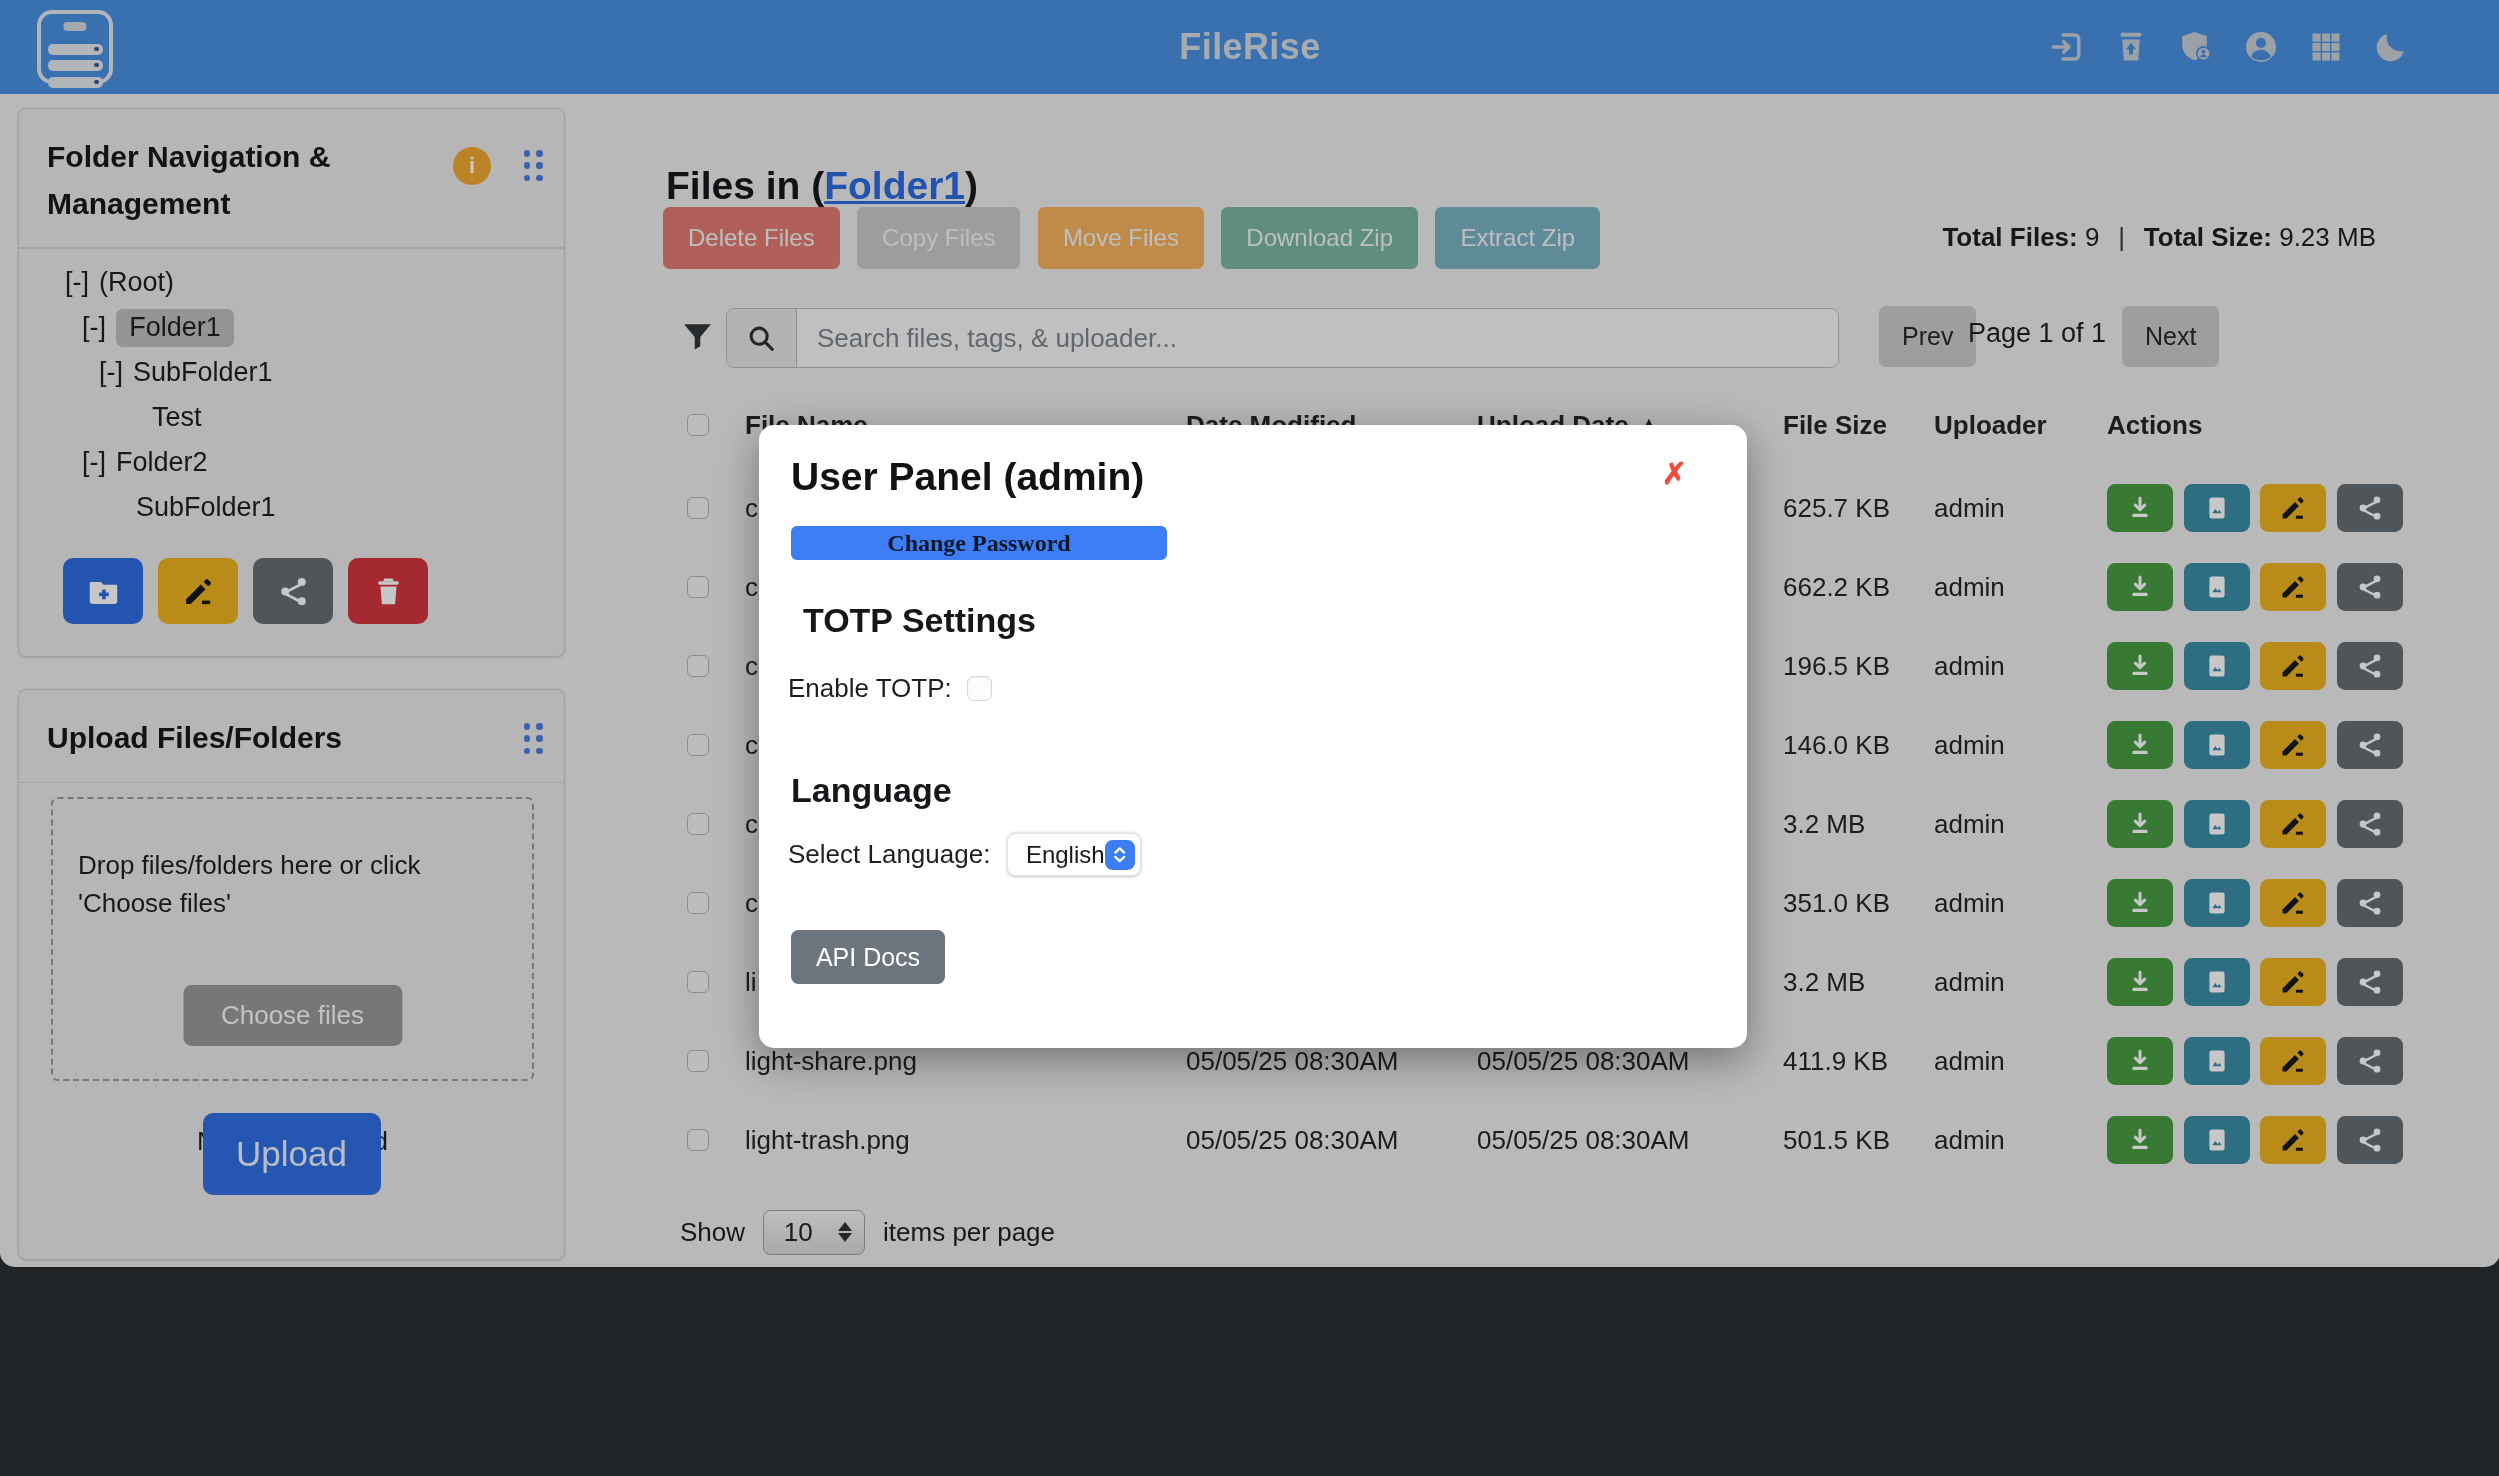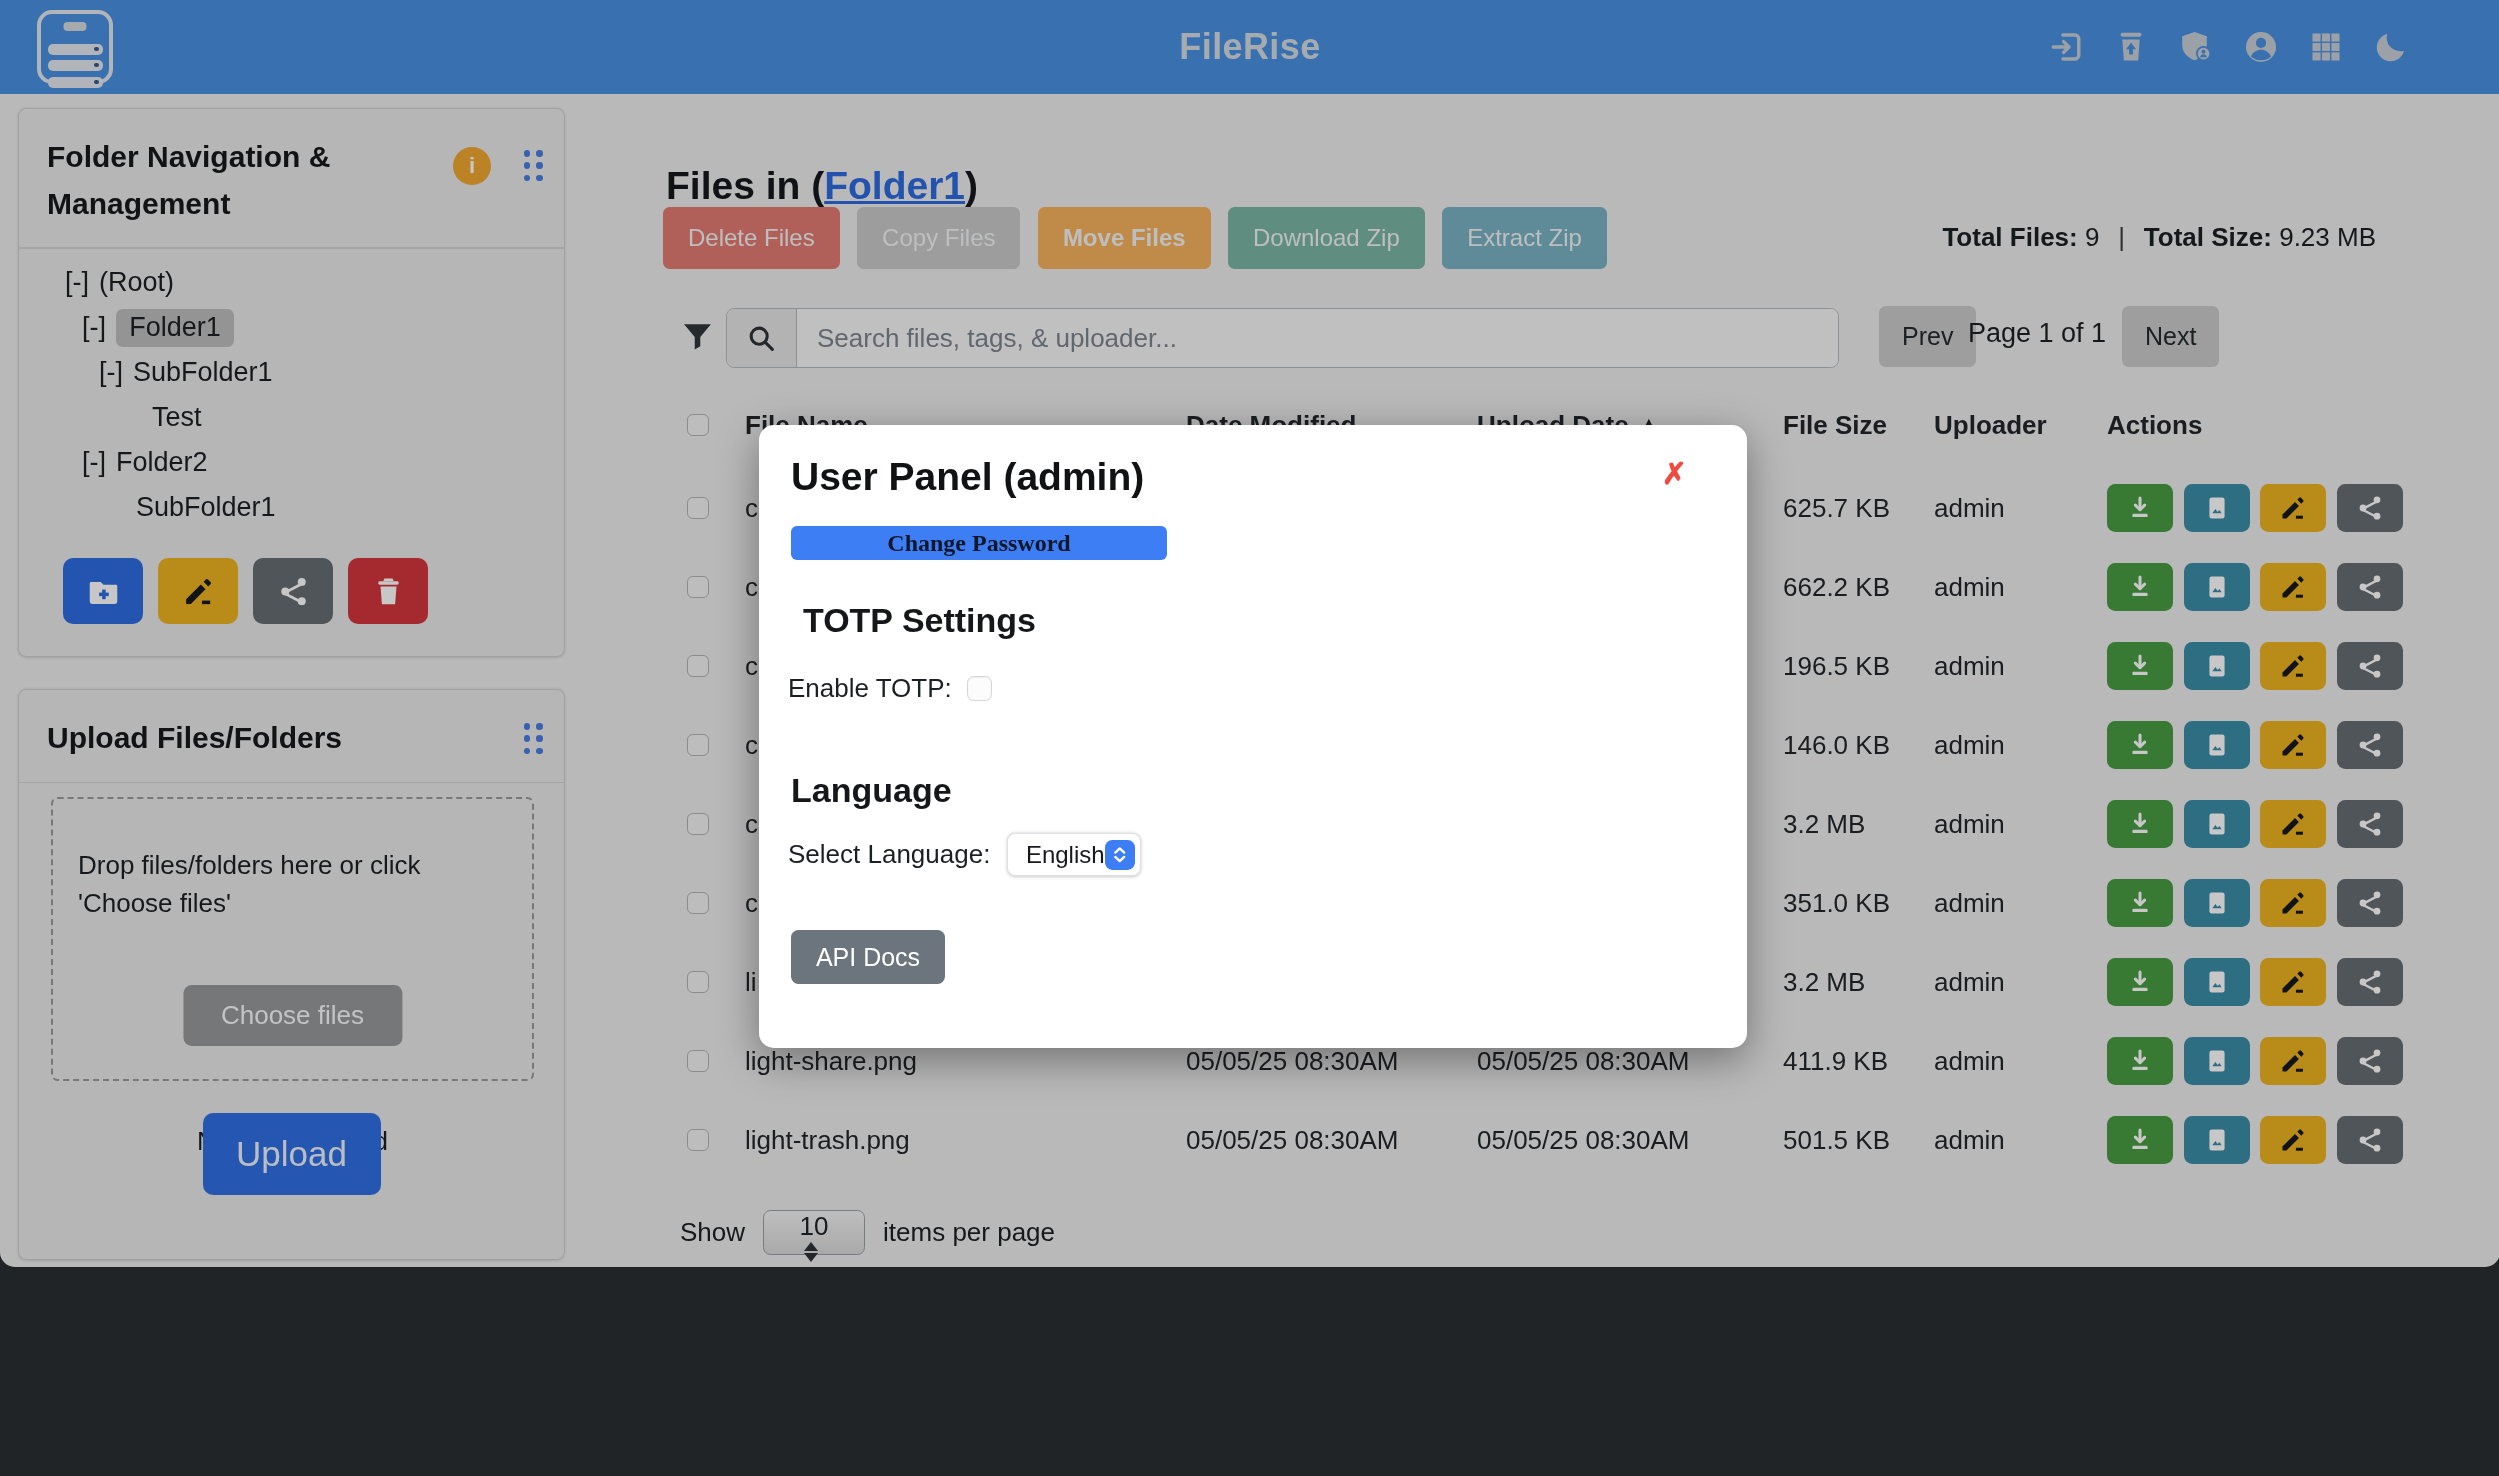--- a/index.html
+++ b/index.html
@@ -87,21 +87,21 @@
   .cbx{width:22px;height:22px;border:1.7px solid #b2b2b2;border-radius:5.8px;background:#f2f2f2;
     box-sizing:border-box;cursor:pointer;}
   .actions{display:flex;gap:10.7px;}
   .abtn{width:66px;height:48px;border:none;border-radius:8.3px;display:flex;align-items:center;
     justify-content:center;cursor:pointer;}
   .abtn svg{width:28px;height:28px;}
   
   .perpage{position:absolute;left:662px;top:1209px;height:46px;display:flex;align-items:center;font-size:26px;color:#1d2023;}
   .perpage .lbl1{margin-left:18px;}
   .ppselect{margin:0 18px;width:102px;height:45px;border:1.7px solid #9aa0a6;border-radius:7.4px;
-    background:linear-gradient(#f4f4f4,#d9d9d9);display:flex;align-items:center;cursor:pointer;box-sizing:border-box;flex-direction:column;}
+    background:linear-gradient(#f4f4f4,#d9d9d9);display:flex;align-items:center;cursor:pointer;box-sizing:border-box;}
   .ppselect .val{flex:1;text-align:center;font-size:26px;color:#202428;}
   .ppselect .arrows{width:25px;display:flex;flex-direction:column;align-items:center;gap:2.5px;padding-right:6.6px;}
   .ppselect .arrows i{width:0;height:0;border-left:7.4px solid transparent;border-right:7.4px solid transparent;}
   .ppselect .arrows .up{border-bottom:9px solid #2f3337;}
   .ppselect .arrows .dn{border-top:9px solid #2f3337;}
   
   .overlay{position:absolute;inset:0;background:rgba(0,0,0,0.22);z-index:40;}
   .modal{position:absolute;left:759px;top:425px;width:988px;height:623px;background:#ffffff;
     border-radius:15px;z-index:60;box-shadow:0 11.6px 41px rgba(0,0,0,.38);}
   .m-close{position:absolute;right:60px;top:31px;font-size:30px;font-weight:bold;color:#ef4b41;cursor:pointer;}
@@ -285,21 +285,21 @@
         <div class="nofiles">No files selected</div>
       </div>
       <button class="upload-btn">Upload</button>
     </section>
 
     <h2 class="heading"><span>Files in (</span><a>Folder1</a><span>)</span></h2>
 
     <div class="toolbar" id="toolbar">
         <button class="tbtn" style="background: rgb(226, 124, 113);">Delete Files</button>
         <button class="tbtn" style="background: rgb(201, 201, 201);">Copy Files</button>
-        <button class="tbtn" style="background: rgb(246, 179, 94); font-weight: bold;">Move Files</button>
+        <button class="tbtn" style="background: rgb(246, 179, 94);">Move Files</button>
         <button class="tbtn" style="background: rgb(122, 181, 163);">Download Zip</button>
         <button class="tbtn" style="background: rgb(122, 178, 196);">Extract Zip</button>
       </div>
 
     <div class="totals">
       <b>Total Files:</b>
       <span>9</span>
       <span class="sep">|</span>
       <b>Total Size:</b>
       <span>9.23 MB</span>

